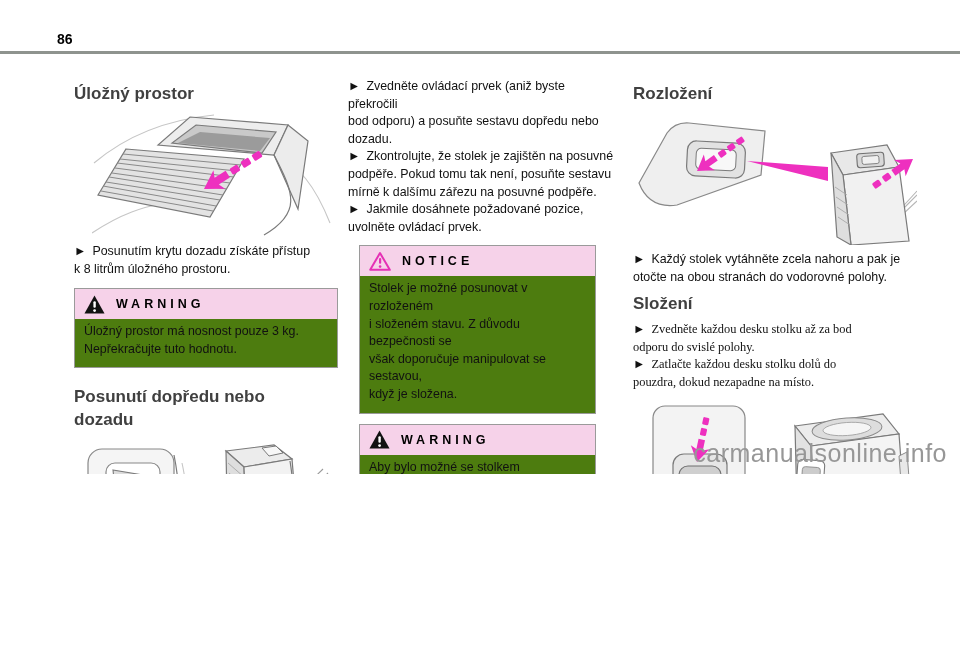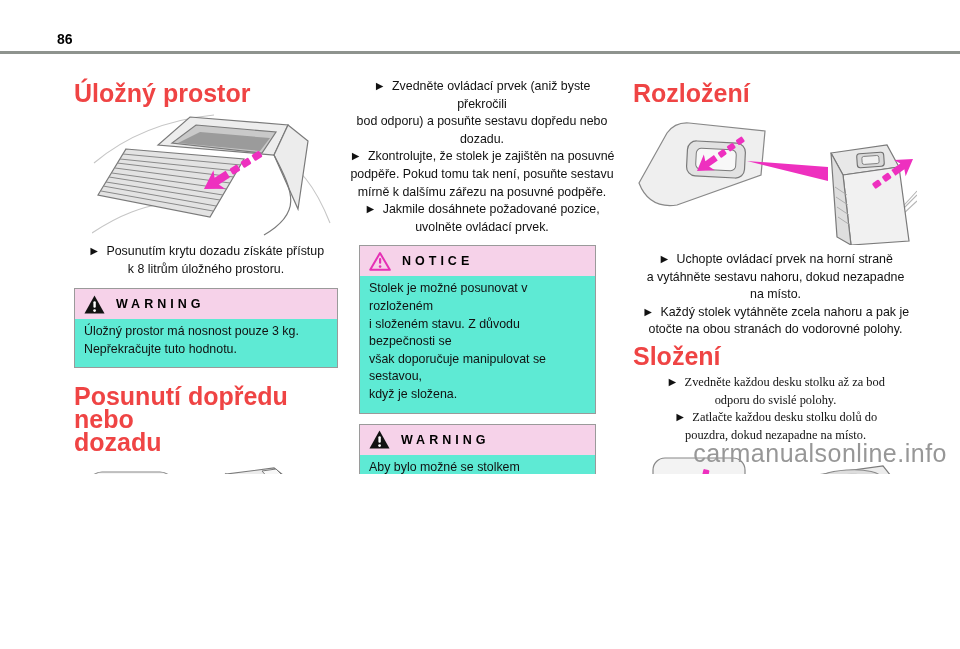--- a/index.html
+++ b/index.html
@@ -6,25 +6,25 @@
   #page{
     position:relative;width:960px;height:474px;background:#ffffff;overflow:hidden;
     font-family:"Liberation Sans","DejaVu Sans",sans-serif;color:#111;
   }
   .pageno{position:absolute;left:57px;top:31px;font-size:14px;font-weight:bold;color:#000;}
   .rule{position:absolute;left:0;top:51px;width:960px;height:3px;background:#8e938e;}
   .col{position:absolute;top:78px;}
   #col1{left:74px;width:264px;}
   #col2{left:348px;width:268px;}
   #col3{left:633px;width:285px;}
-  .title{font-size:25px;line-height:23px;font-weight:bold;color:#ef4444;margin:4px 0 6px 0;white-space:pre-line;}
-  .body-text{font-size:12.4px;line-height:17.6px;white-space:pre-line;margin:0;text-align:center;}
+  .title{font-size:17px;line-height:23px;font-weight:bold;color:#404040;margin:4px 0 6px 0;white-space:pre-line;}
+  .body-text{font-size:12.4px;line-height:17.6px;white-space:pre-line;margin:0;}
   .bullets{margin:0 0 10px 0;}
   .figure{display:block;}
-  .alert{border:1px solid #9a9a9a;background:#5eead4;}
+  .alert{border:1px solid #9a9a9a;background:#4d7c0f;}
   .alert-head{display:flex;align-items:center;background:#f6d2e9;padding:5px 9px;height:20px;}
   .alert-label{margin-left:11px;font-size:12.5px;font-weight:bold;letter-spacing:4px;color:#000;}
   .alert-body{padding:4px 9px 9px 9px;font-size:12.4px;line-height:17.6px;white-space:pre-line;}
   .col2-box{margin-left:11px;width:235px;}
   .watermark{position:absolute;right:13px;bottom:6px;font-size:25px;color:#979797;letter-spacing:0.5px;text-align:right;}
   svg .outline{fill:none;stroke:#7a7a7a;stroke-width:1.2;}
   svg .faint{fill:none;stroke:#c6c6c6;stroke-width:1.1;}
 </style>
 </head>
 <body>
@@ -216,23 +216,20 @@
           <line x1="203" y1="106" x2="215" y2="114"></line>
       </g>
       <g transform="translate(278,48) rotate(145)" fill="#ee30bf">
         <polygon points="0,0 16,-10 13,-3.5 24,-3.5 24,3.5 13,3.5 16,10"></polygon>
         <rect x="28" y="-3.2" width="8" height="6.6" rx="1.4"></rect>
         <rect x="40" y="-3.2" width="8" height="6.6" rx="1.4"></rect>
       </g>
     </svg>
 
     <div class="bullets" style="margin-bottom:6px;">
-      <p class="body-text">► Uchopte ovládací prvek na horní straně
-a vytáhněte sestavu nahoru, dokud nezapadne
-na místo.</p>
       <p class="body-text">► Každý stolek vytáhněte zcela nahoru a pak je
 otočte na obou stranách do vodorovné polohy.</p>
     </div>
 
     <div class="title">Složení</div>
 
     <div class="bullets" style="margin-bottom:8px;font-family:Liberation Serif, serif;">
       <p class="body-text">► Zvedněte každou desku stolku až za bod
 odporu do svislé polohy.</p>
       <p class="body-text">► Zatlačte každou desku stolku dolů do

